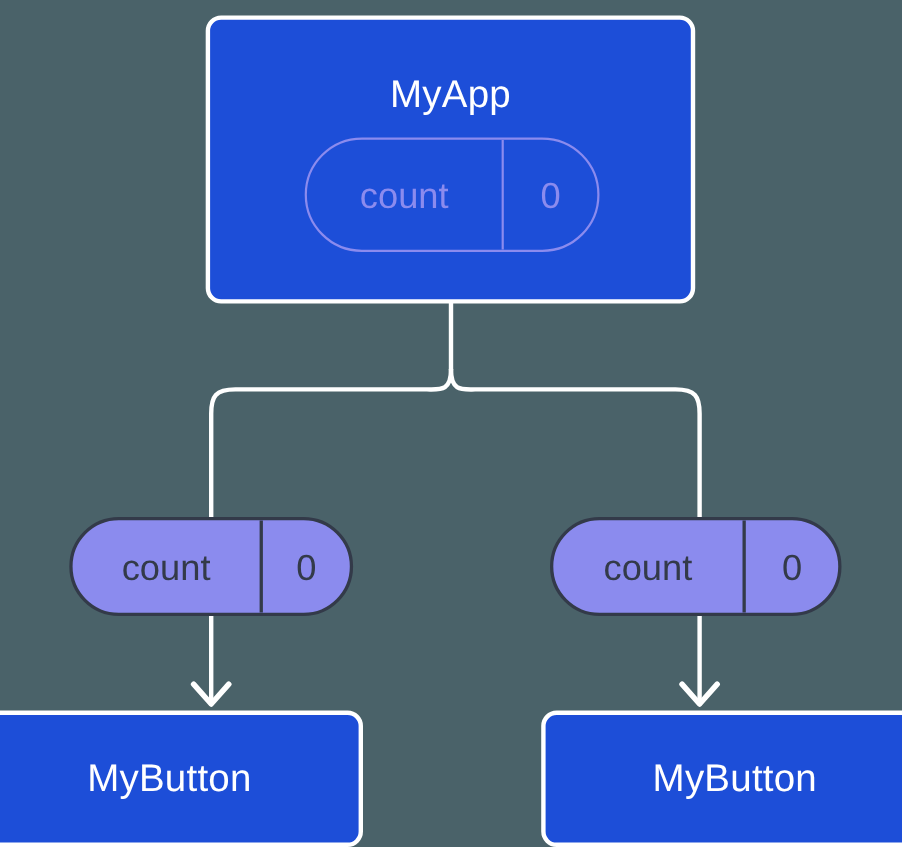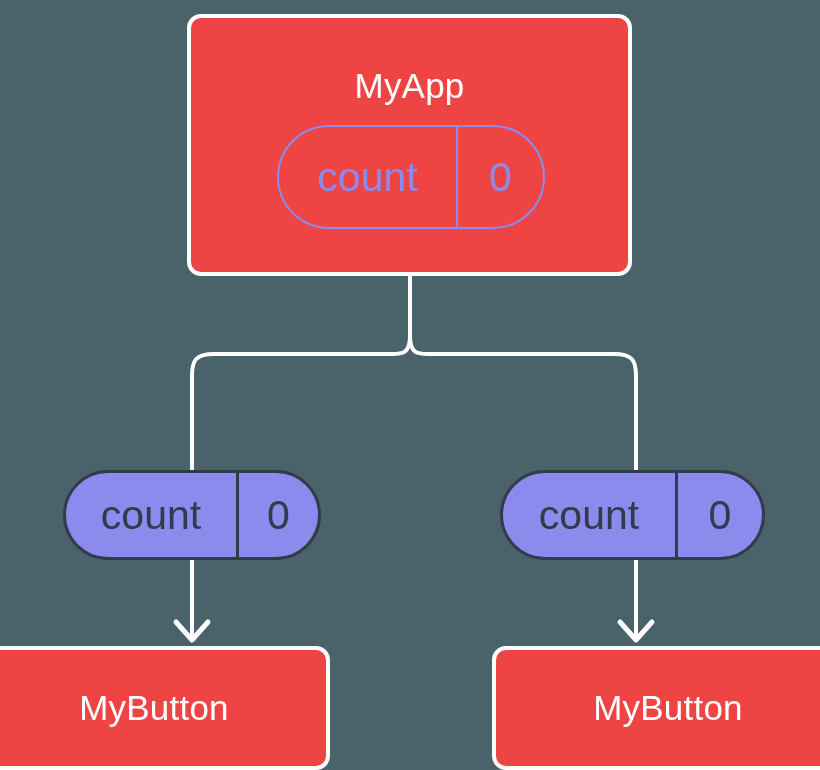--- a/index.html
+++ b/index.html
@@ -21,21 +21,21 @@
     top: 0;
     width: 820px;
     height: 770px;
     pointer-events: none;
   }
 
   
   .comp-box {
     position: absolute;
     box-sizing: border-box;
-    background: #ef4444;
+    background: #1d4ed8;
     border: 4px solid #ffffff;
     border-radius: 14px;
   }
   .comp-title {
     position: absolute;
     left: 0;
     right: 0;
     text-align: center;
     color: #ffffff;
     font-size: 35px;
@@ -84,21 +84,21 @@
     align-items: stretch;
     border-radius: 999px;
     overflow: hidden;
     z-index: 5;
   }
   .pill .pill-key,
   .pill .pill-val {
     display: flex;
     align-items: center;
     justify-content: center;
-    font-size: 41px;
+    font-size: 33px;
     line-height: 1;
     white-space: nowrap;
   }
 
   
   #app-state-pill {
     left: 277px;
     top: 125px;
     width: 268px;
     height: 104px;

